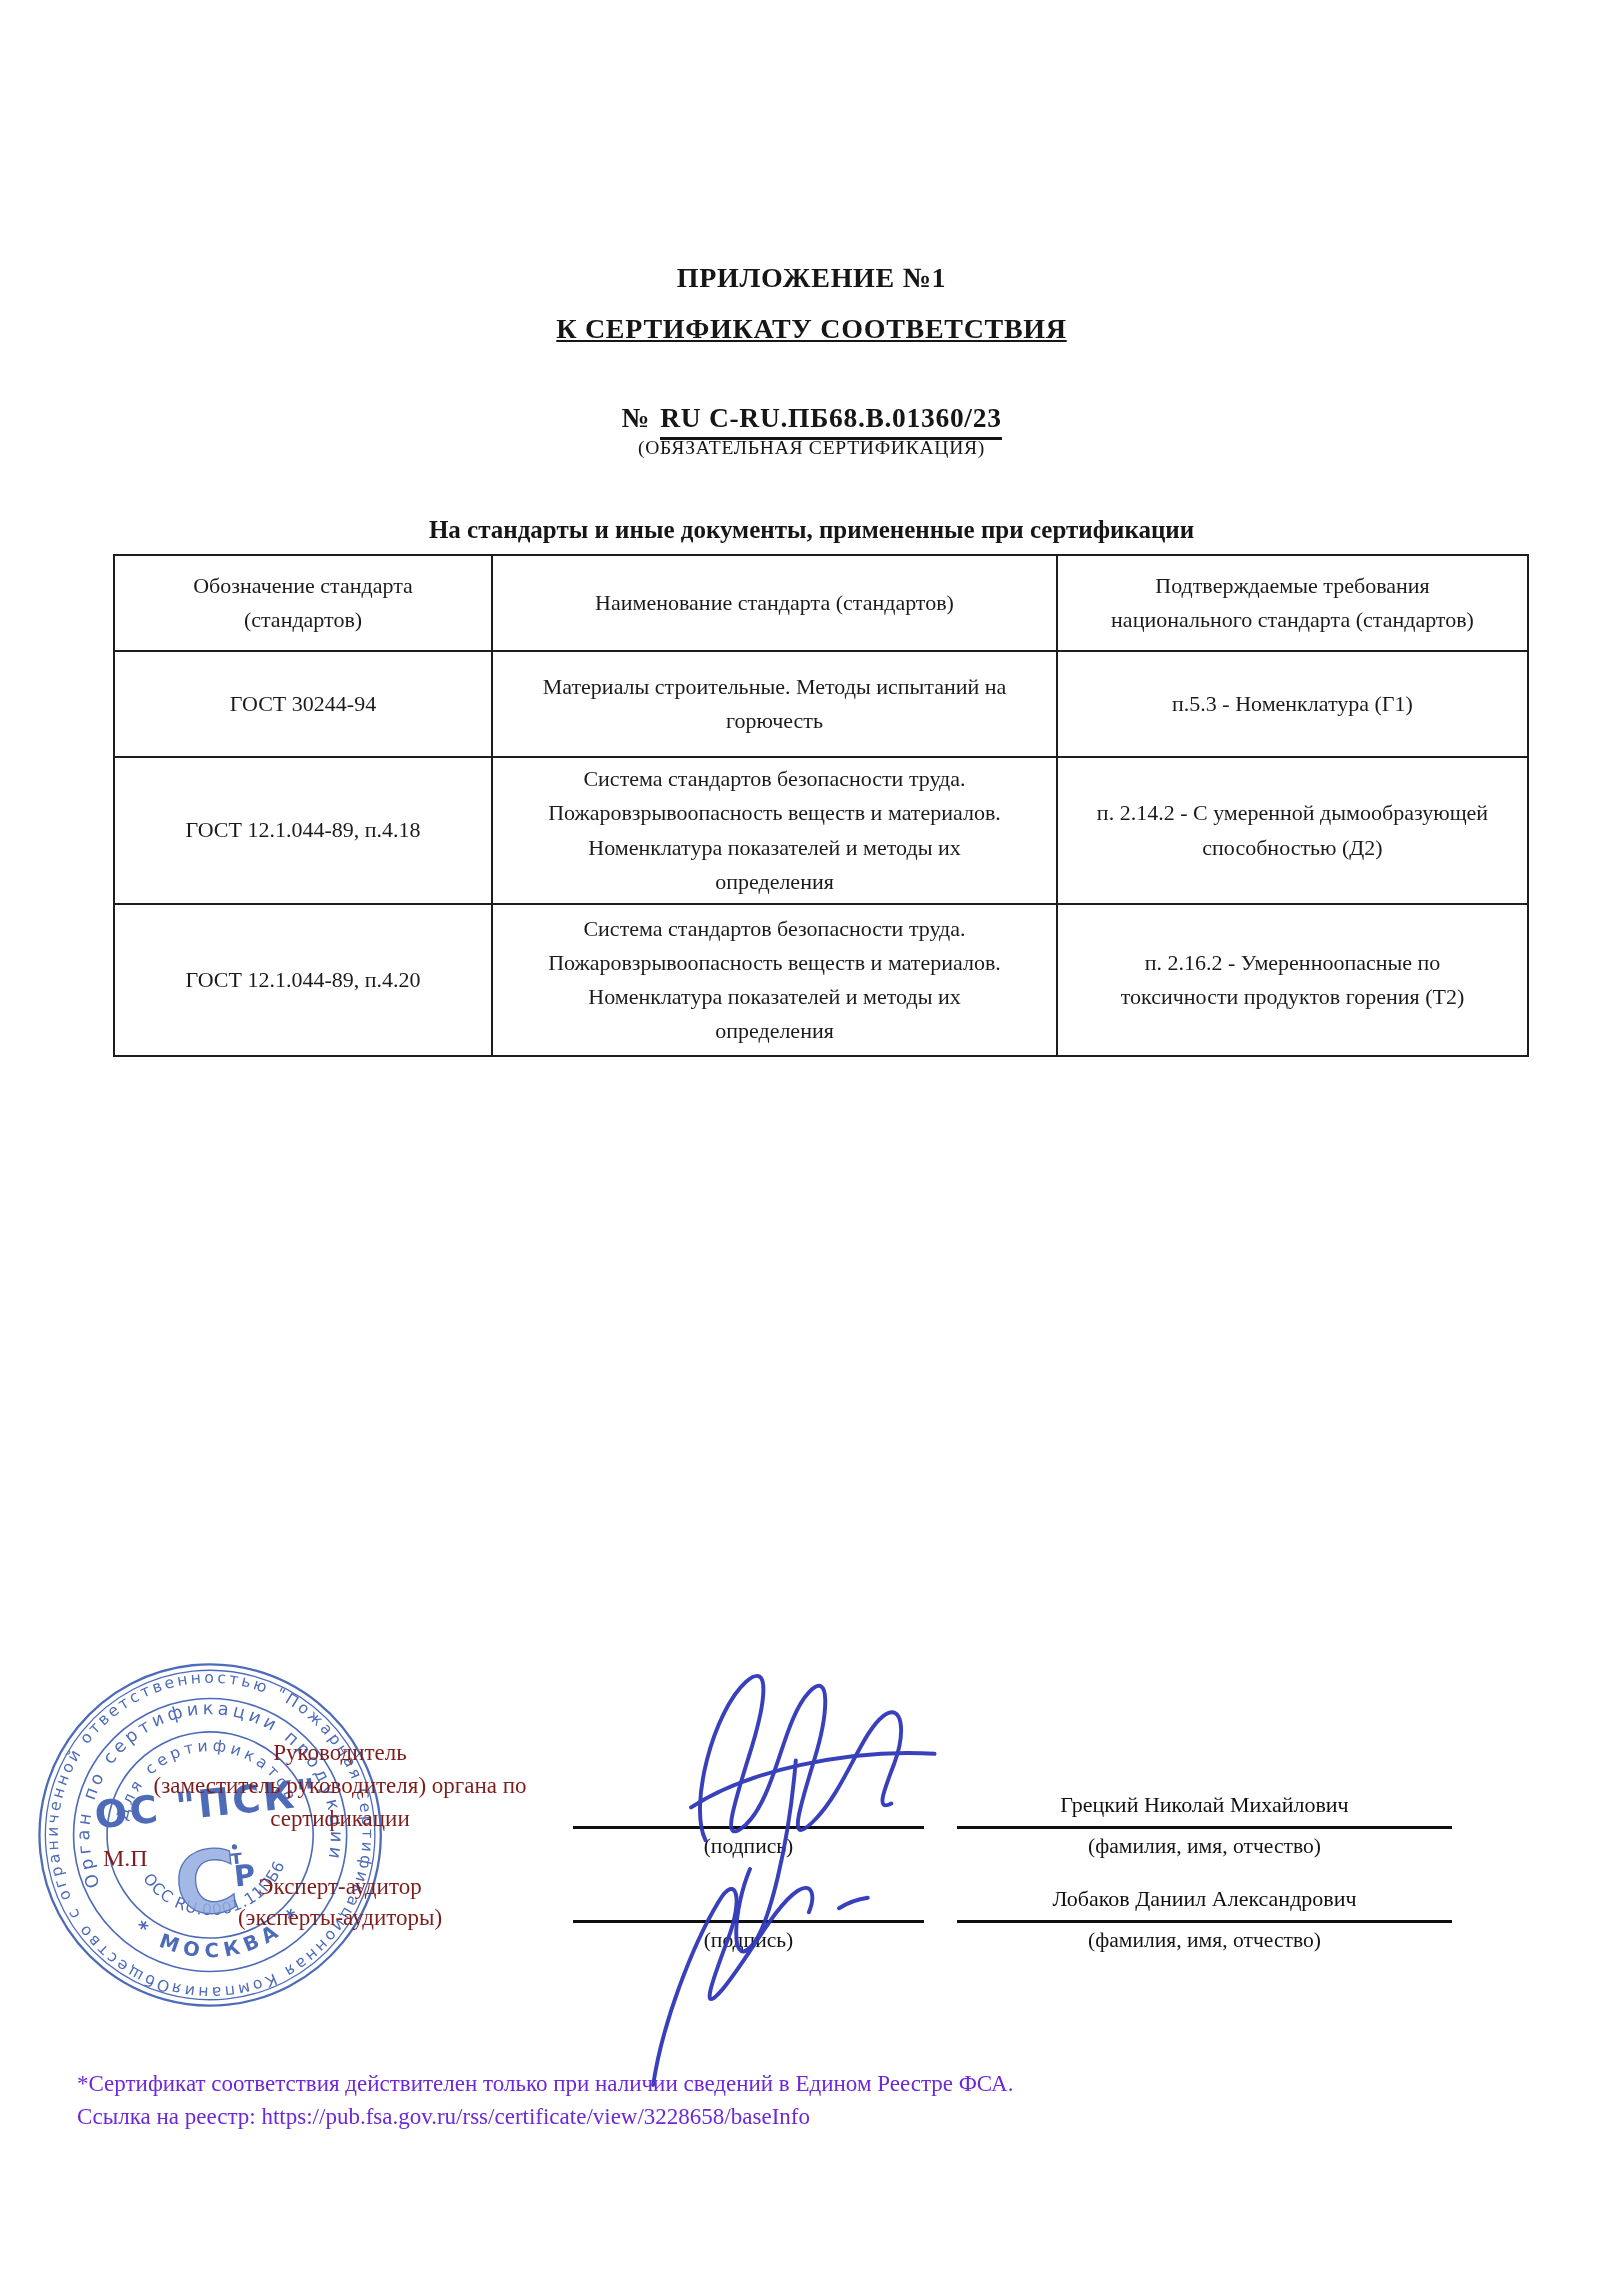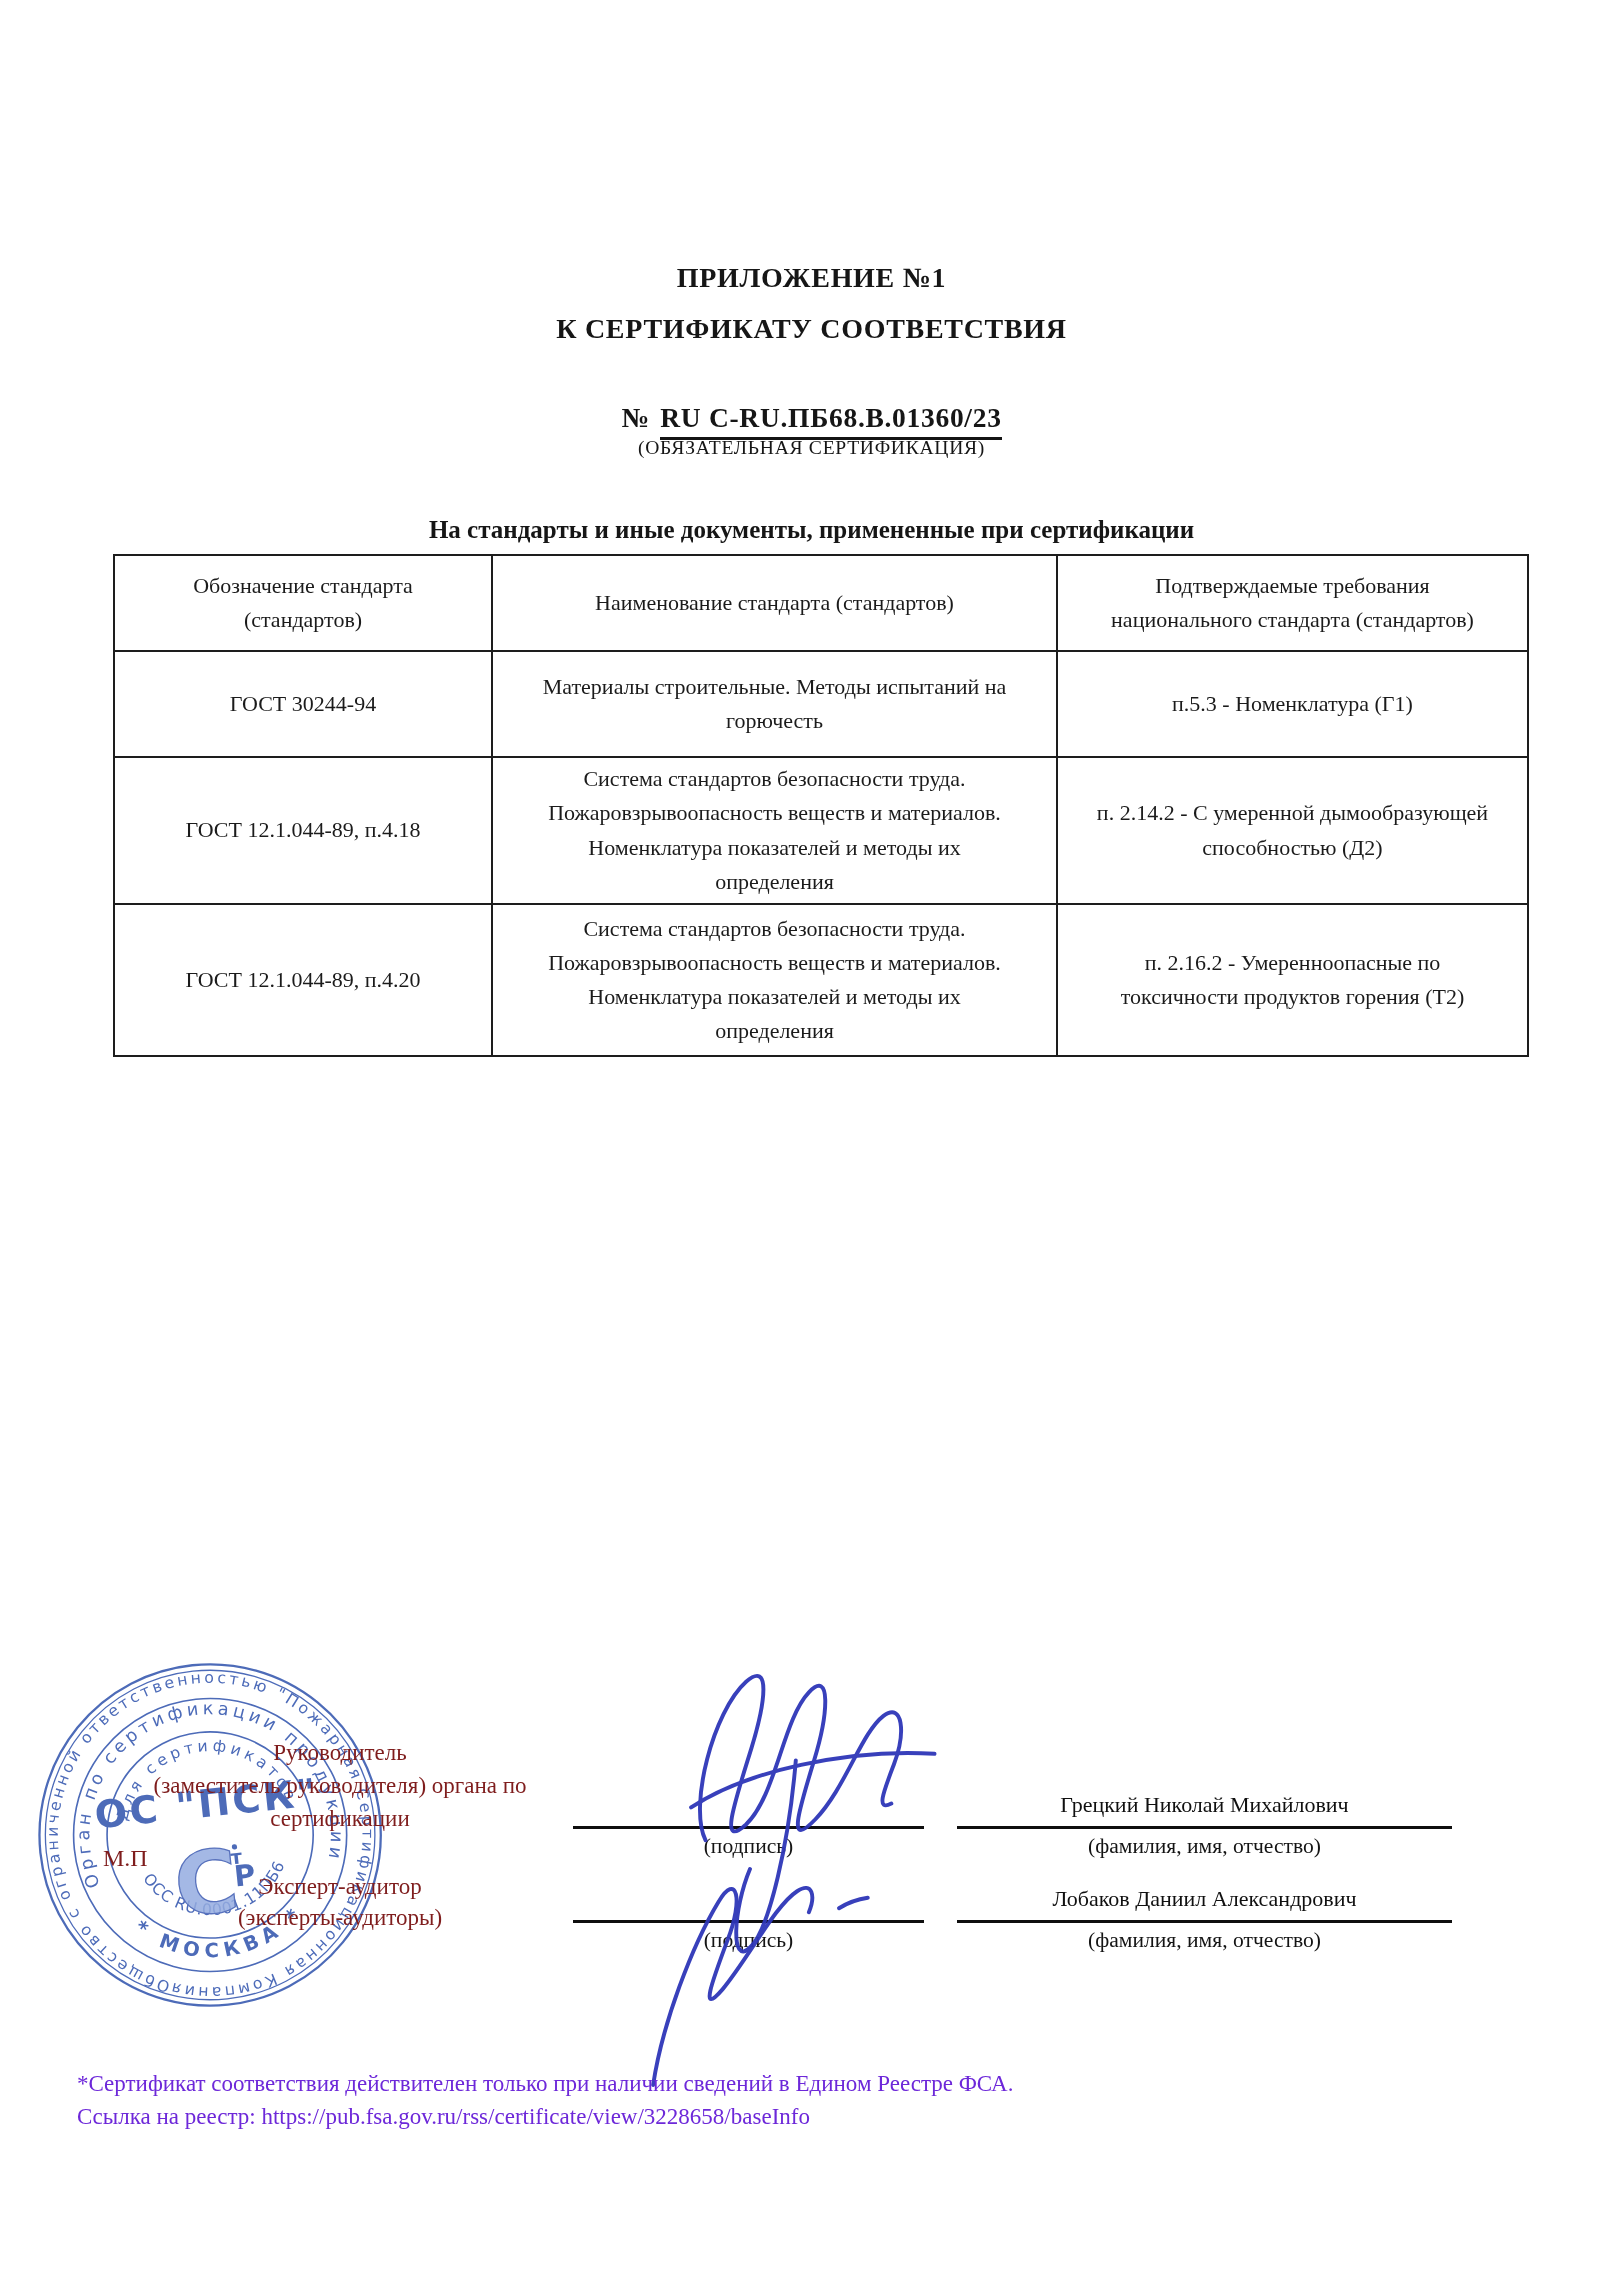--- a/index.html
+++ b/index.html
@@ -8,21 +8,21 @@
     width:1623px;height:2295px;
     margin:0 auto;
     background:#ffffff;
     font-family:"Liberation Serif", serif;
     color:#161616;
     overflow:hidden;
   }
   
   .h-line{position:absolute;left:13px;width:1597px;text-align:center;white-space:pre-line;}
   .h1{top:262px;font-size:28px;font-weight:bold;letter-spacing:0.7px;}
-  .h2{top:313px;font-size:28px;font-weight:bold;letter-spacing:0.7px;}
+  .h2{top:313px;font-size:28px;font-weight:bold;letter-spacing:0.7px;text-decoration:underline;}
   .hnum{top:370px;font-size:27.5px;font-weight:bold;letter-spacing:0.7px;}
   .hnum .num-prefix{margin-right:10.5px;}
   .hnum .num-val{border-bottom:3.3px solid #141414;padding-bottom:3.9px;}
   .hsub{top:437px;font-size:19.6px;letter-spacing:0.7px;}
   .hcap{top:516px;font-size:25px;font-weight:bold;}
   
   table.std{
     position:absolute;left:113px;top:554px;
     width:1414px;border-collapse:collapse;table-layout:fixed;
   }

